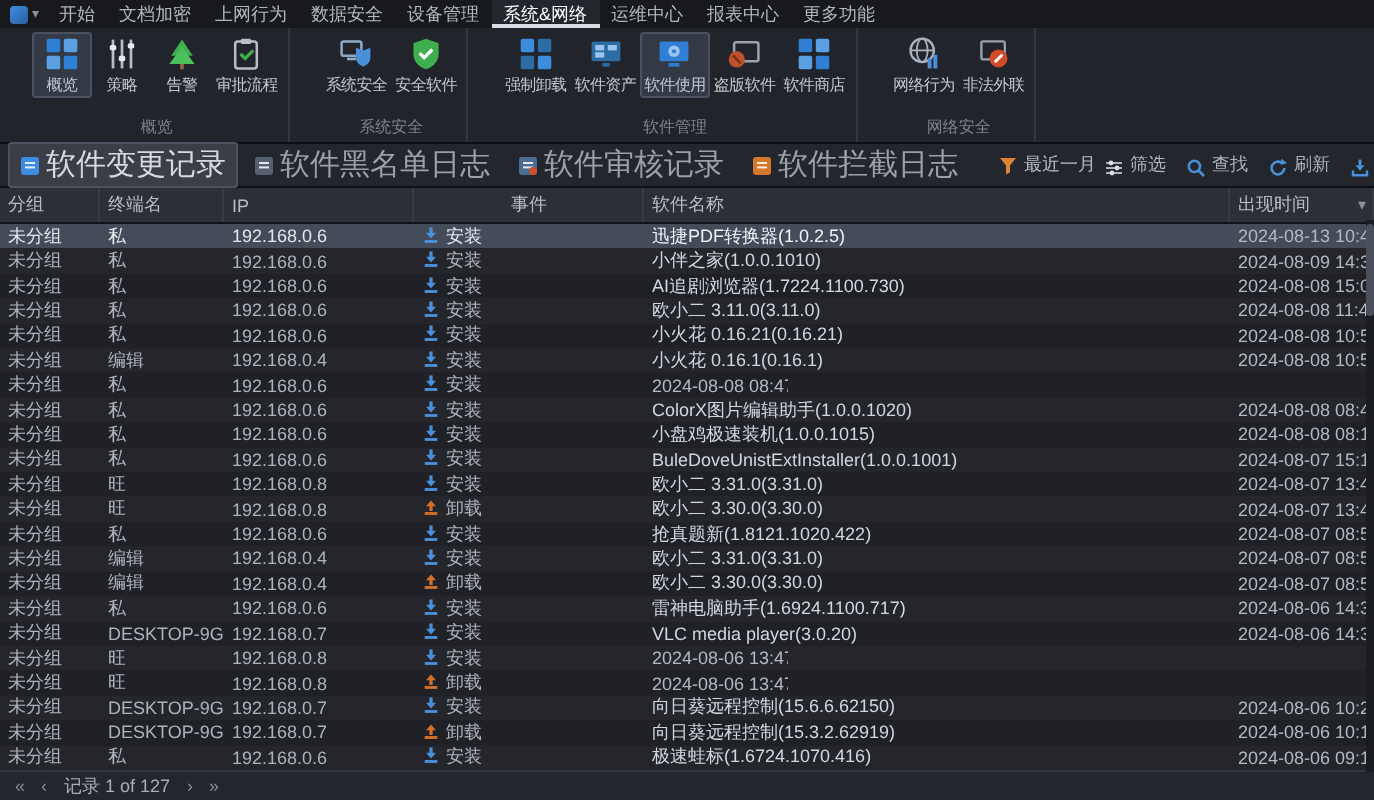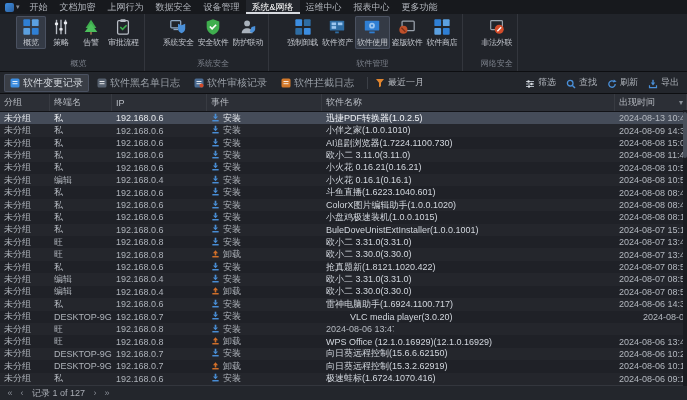--- a/index.html
+++ b/index.html
@@ -20,21 +20,21 @@
   .ribbon-button{min-width:26px;display:flex;flex-direction:column;align-items:center;gap:1px;
                  padding:2px 2px 1px;border-radius:2px;}
   .ribbon-button.active{background:#343a45;box-shadow:inset 0 0 0 1px #4a5160;}
   .rb-icon{width:18px;height:18px;}
   .rb-icon svg{width:100%;height:100%;display:block;}
   .rb-label{font-size:8px;color:#c2c6cd;white-space:nowrap;letter-spacing:-0.3px;}
   .rg-label{font-size:8px;color:#7d828c;text-align:center;padding:1px 0 2px;}
   
   .tabbar{height:21px;flex:none;background:#23262c;border-bottom:1px solid #0d0e11;display:flex;
           align-items:center;padding:0 8px 0 4px;gap:2px;}
-  .tab{display:flex;align-items:center;gap:3px;padding:2px 6px;font-size:10px;color:#9aa0a8;border-radius:2px;white-space:nowrap;text-align:right;}
+  .tab{display:flex;align-items:center;gap:3px;padding:2px 6px;font-size:15px;color:#9aa0a8;border-radius:2px;white-space:nowrap;text-align:right;}
   .tab.active{background:#3a3e46;color:#d6dae0;box-shadow:inset 0 0 0 1px #4a5160;}
   .tab-icon,.tool-icon,.tf-icon{width:10px;height:10px;flex:none;}
   .tab-icon svg,.tool-icon svg,.tf-icon svg{width:100%;height:100%;display:block;}
   .tab-sep{width:1px;height:12px;background:#3c4047;margin:0 5px;}
   .time-filter{display:flex;align-items:center;gap:3px;font-size:9px;color:#b9bdc4;white-space:nowrap;}
   .spacer{flex:1;}
   .tools{display:flex;gap:10px;align-items:center;}
   .tool{display:flex;align-items:flex-end;gap:3px;font-size:9px;color:#aeb3ba;white-space:nowrap;}
   
   .thead{height:17px;flex:none;background:#2c2f36;border-bottom:1px solid #121317;display:flex;
@@ -152,30 +152,20 @@
           </div>
           <div class="ribbon-button">
             <span class="rb-icon">
               <svg viewBox="0 0 20 20">
                 <path d="M10 1.5l7 2.5v6c0 4.2-3 7.2-7 8.5-4-1.3-7-4.3-7-8.5v-6z" fill="#3fae4e"></path>
                 <path d="M6.5 9.5l2.5 2.5 4.5-4.5" stroke="#fff" stroke-width="1.8" fill="none"></path>
               </svg>
             </span>
             <span class="rb-label">安全软件</span>
           </div>
-          <div class="ribbon-button">
-            <span class="rb-icon">
-              <svg viewBox="0 0 20 20">
-                <circle cx="9" cy="6" r="3.2" fill="#aab2bc"></circle>
-                <path d="M3 17c0-3.5 2.7-5.5 6-5.5s6 2 6 5.5z" fill="#aab2bc"></path>
-                <path d="M14 10l4-1.2v3.4c0 2-1.5 3.4-4 4.2-.8-.3-1.4-.6-2-1z" fill="#4a90d9"></path>
-              </svg>
-            </span>
-            <span class="rb-label">防护联动</span>
-          </div>
         </div>
         <div class="rg-label">系统安全</div>
       </div>
       <div class="ribbon-group">
         <div class="rg-buttons">
           <div class="ribbon-button">
             <span class="rb-icon">
               <svg viewBox="0 0 20 20">
                 <rect x="1.5" y="1.5" width="7.5" height="7.5" rx="1" fill="#3c8de0"></rect>
                 <rect x="11" y="1.5" width="7.5" height="7.5" rx="1" fill="#2e6da4"></rect>
@@ -227,20 +217,32 @@
                 <rect x="11" y="11" width="7.5" height="7.5" rx="1" fill="#2f7fd4"></rect>
               </svg>
             </span>
             <span class="rb-label">软件商店</span>
           </div>
         </div>
         <div class="rg-label">软件管理</div>
       </div>
       <div class="ribbon-group">
         <div class="rg-buttons">
+          <div class="ribbon-button">
+            <span class="rb-icon">
+              <svg viewBox="0 0 20 20">
+                <circle cx="9" cy="8" r="6.5" fill="none" stroke="#aab2bc" stroke-width="1.3"></circle>
+                <ellipse cx="9" cy="8" rx="3" ry="6.5" fill="none" stroke="#aab2bc" stroke-width="1"></ellipse>
+                <line x1="2.5" y1="8" x2="15.5" y2="8" stroke="#aab2bc" stroke-width="1"></line>
+                <rect x="12" y="12.5" width="2.2" height="5.5" fill="#4a90d9"></rect>
+                <rect x="15.2" y="10.5" width="2.2" height="7.5" fill="#4a90d9"></rect>
+              </svg>
+            </span>
+            <span class="rb-label">网络行为</span>
+          </div>
           <div class="ribbon-button">
             <span class="rb-icon">
               <svg viewBox="0 0 20 20">
                 <rect x="3" y="3" width="13" height="10" rx="1" fill="none" stroke="#9aa2ac" stroke-width="1.3"></rect>
                 <circle cx="12.5" cy="12.5" r="5" fill="#d24b2a"></circle>
                 <rect x="9.5" y="11.7" width="6" height="1.6" fill="#fff" transform="rotate(-45 12.5 12.5)"></rect>
               </svg>
             </span>
             <span class="rb-label">非法外联</span>
           </div>
@@ -355,21 +357,21 @@
   <div class="thead">
       <div class="th" style="width: 50px;">
         <span>分组</span>
       </div>
       <div class="th" style="width: 62px;">
         <span>终端名</span>
       </div>
       <div class="th" style="width: 95px;">
         <span>IP</span>
       </div>
-      <div class="th" style="width: 115px;">
+      <div class="th" style="width: 115px; justify-content: center;">
         <span>事件</span>
       </div>
       <div class="th" style="width: 293px;">
         <span>软件名称</span>
       </div>
       <div class="th" style="width: 72px;">
         <span>出现时间</span>
         <span class="caret">▾</span>
       </div>
     </div>
@@ -448,21 +450,20 @@
       </div>
       <div class="row">
         <div class="cell " style="width: 50px;">未分组</div>
         <div class="cell " style="width: 62px;">私</div>
         <div class="cell " style="width: 95px;">192.168.0.6</div>
         <div class="cell" style="width: 115px;"><span class="event-icon"><svg viewBox="0 0 10 10">
               <rect x="4.1" y="0.8" width="1.8" height="3.2" fill="#4a90d9"></rect>
               <polygon points="2.2,3.8 7.8,3.8 5,7" fill="#4a90d9"></polygon>
               <rect x="1.5" y="7.8" width="7" height="1.6" fill="#4a90d9"></rect>
             </svg></span><span>安装</span></div>
-        <div class="cell software" style="width: 293px;">斗鱼直播(1.6223.1040.601)</div>
         <div class="cell time" style="width: 72px;">2024-08-08 08:47:36</div>
       </div>
       <div class="row alt">
         <div class="cell " style="width: 50px;">未分组</div>
         <div class="cell " style="width: 62px;">私</div>
         <div class="cell " style="width: 95px;">192.168.0.6</div>
         <div class="cell" style="width: 115px;"><span class="event-icon"><svg viewBox="0 0 10 10">
               <rect x="4.1" y="0.8" width="1.8" height="3.2" fill="#4a90d9"></rect>
               <polygon points="2.2,3.8 7.8,3.8 5,7" fill="#4a90d9"></polygon>
               <rect x="1.5" y="7.8" width="7" height="1.6" fill="#4a90d9"></rect>
@@ -568,21 +569,21 @@
       </div>
       <div class="row">
         <div class="cell " style="width: 50px;">未分组</div>
         <div class="cell " style="width: 62px;">DESKTOP-9GBNA80</div>
         <div class="cell " style="width: 95px;">192.168.0.7</div>
         <div class="cell" style="width: 115px;"><span class="event-icon"><svg viewBox="0 0 10 10">
               <rect x="4.1" y="0.8" width="1.8" height="3.2" fill="#4a90d9"></rect>
               <polygon points="2.2,3.8 7.8,3.8 5,7" fill="#4a90d9"></polygon>
               <rect x="1.5" y="7.8" width="7" height="1.6" fill="#4a90d9"></rect>
             </svg></span><span>安装</span></div>
-        <div class="cell software" style="width: 293px; margin-left: 24px;">VLC media player(3.0.20)</div>
+        <div class="cell software" style="width: 293px;">VLC media player(3.0.20)</div>
         <div class="cell time" style="width: 72px;">2024-08-06 14:31:31</div>
       </div>
       <div class="row alt">
         <div class="cell " style="width: 50px;">未分组</div>
         <div class="cell " style="width: 62px;">旺</div>
         <div class="cell " style="width: 95px;">192.168.0.8</div>
         <div class="cell" style="width: 115px;"><span class="event-icon"><svg viewBox="0 0 10 10">
               <rect x="4.1" y="0.8" width="1.8" height="3.2" fill="#4a90d9"></rect>
               <polygon points="2.2,3.8 7.8,3.8 5,7" fill="#4a90d9"></polygon>
               <rect x="1.5" y="7.8" width="7" height="1.6" fill="#4a90d9"></rect>
@@ -591,21 +592,20 @@
       </div>
       <div class="row">
         <div class="cell " style="width: 50px;">未分组</div>
         <div class="cell " style="width: 62px;">旺</div>
         <div class="cell " style="width: 95px;">192.168.0.8</div>
         <div class="cell" style="width: 115px;"><span class="event-icon"><svg viewBox="0 0 10 10">
               <polygon points="2.2,4.6 7.8,4.6 5,1.4" fill="#d2702a"></polygon>
               <rect x="4.1" y="4.4" width="1.8" height="2.8" fill="#d2702a"></rect>
               <rect x="1.5" y="7.8" width="7" height="1.6" fill="#d2702a"></rect>
             </svg></span><span>卸载</span></div>
-        <div class="cell software" style="width: 293px;">WPS Office (12.1.0.16929)(12.1.0.16929)</div>
         <div class="cell time" style="width: 72px;">2024-08-06 13:47:24</div>
       </div>
       <div class="row alt">
         <div class="cell " style="width: 50px;">未分组</div>
         <div class="cell " style="width: 62px;">DESKTOP-9GBNA80</div>
         <div class="cell " style="width: 95px;">192.168.0.7</div>
         <div class="cell" style="width: 115px;"><span class="event-icon"><svg viewBox="0 0 10 10">
               <rect x="4.1" y="0.8" width="1.8" height="3.2" fill="#4a90d9"></rect>
               <polygon points="2.2,3.8 7.8,3.8 5,7" fill="#4a90d9"></polygon>
               <rect x="1.5" y="7.8" width="7" height="1.6" fill="#4a90d9"></rect>

